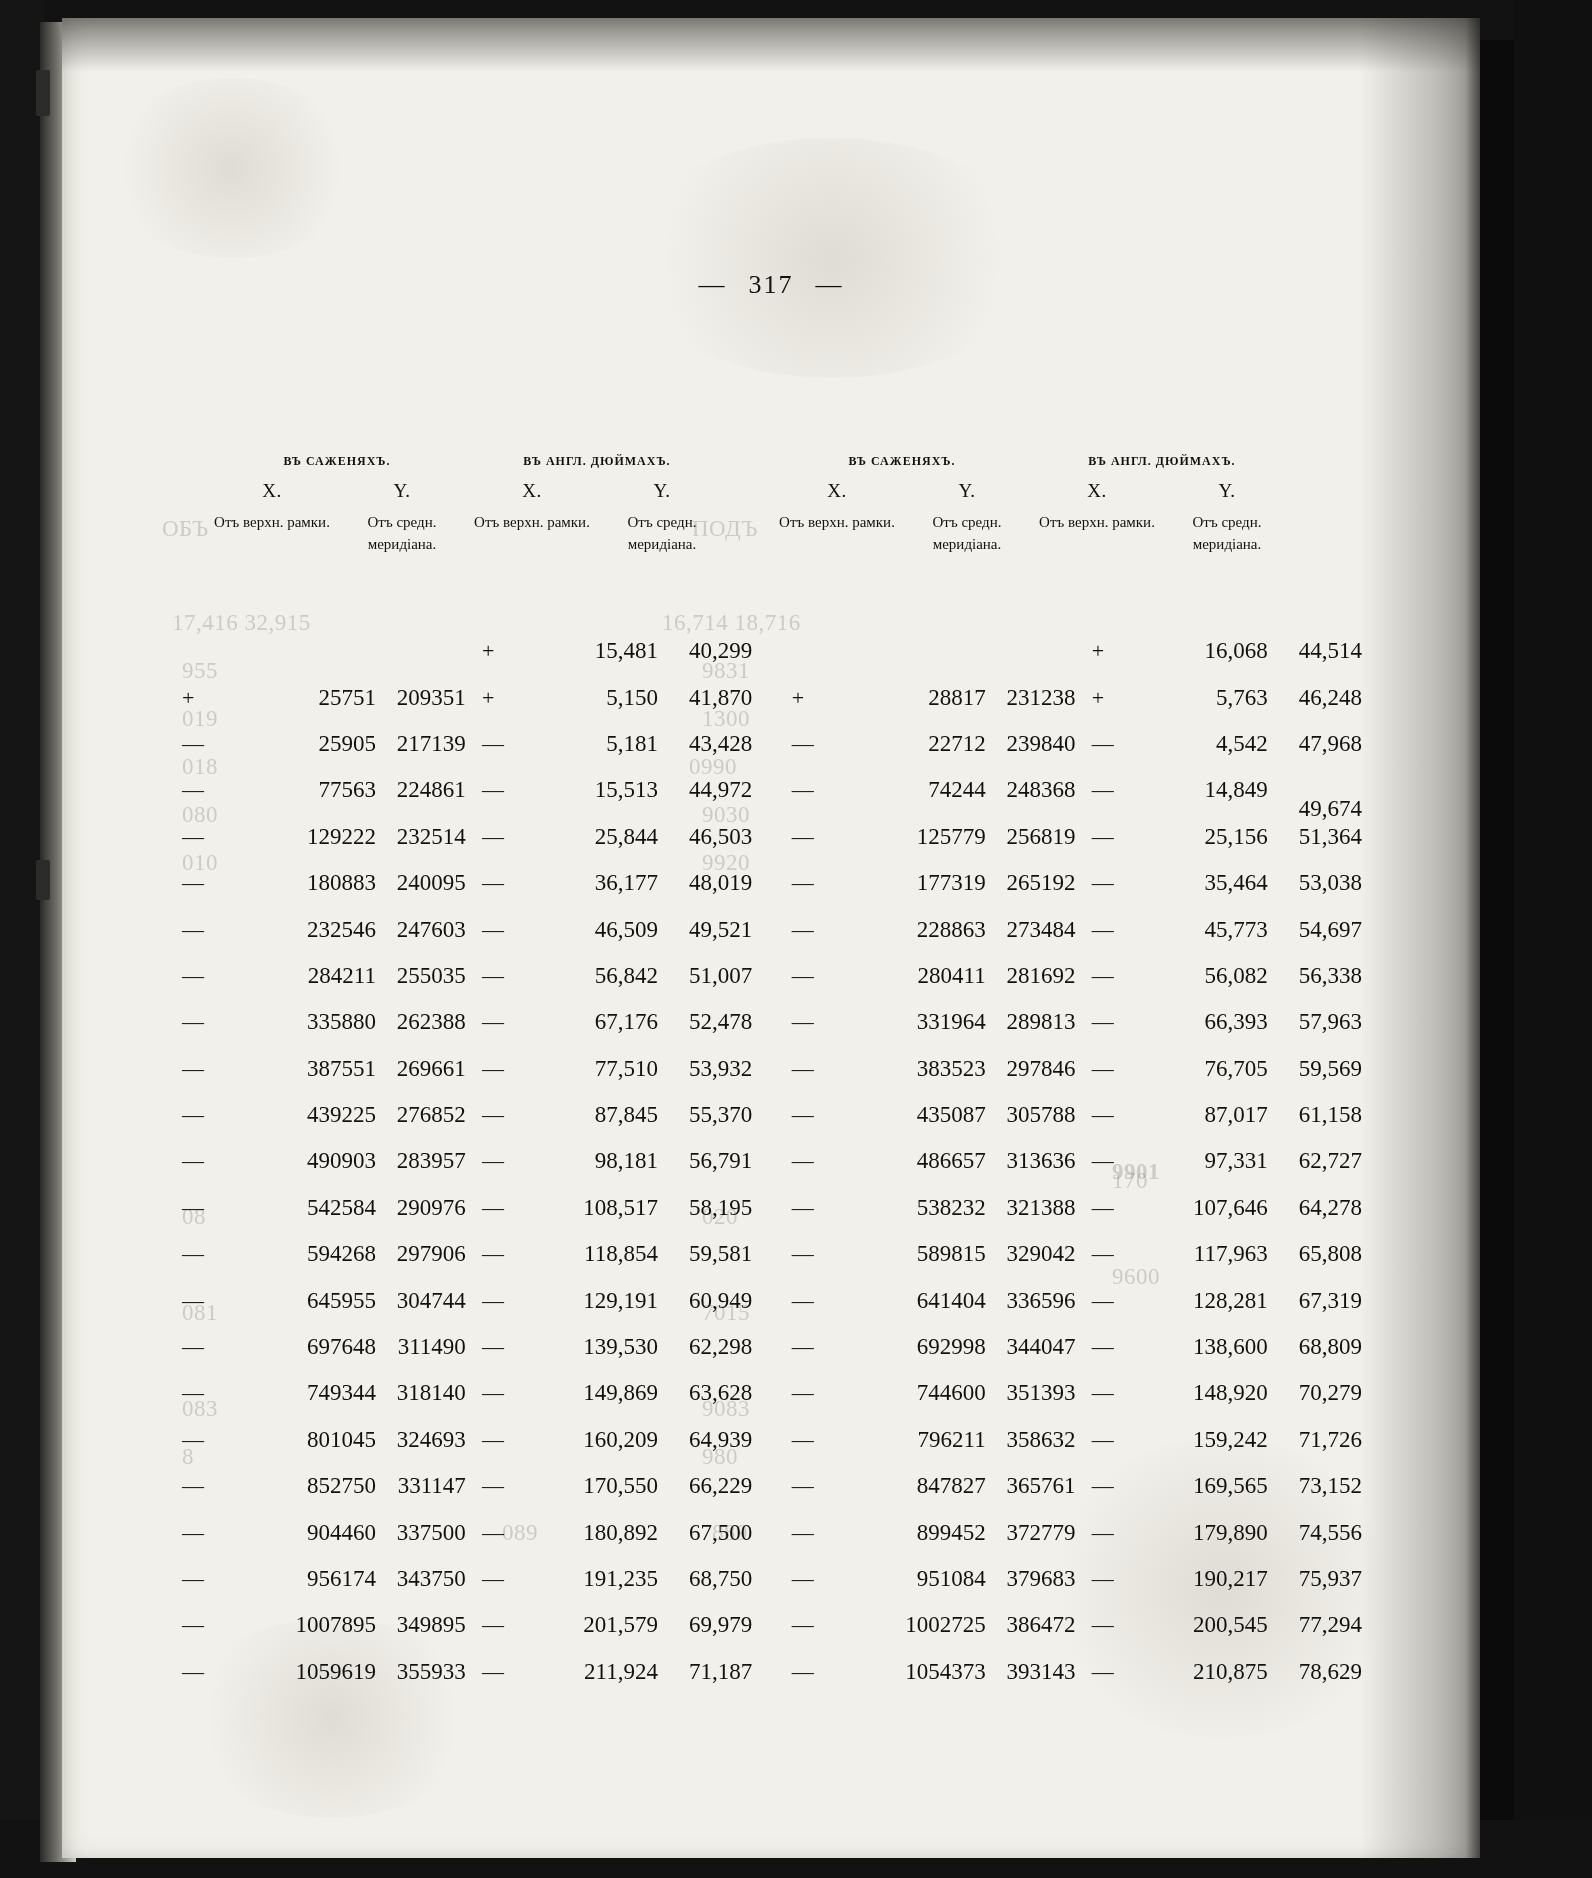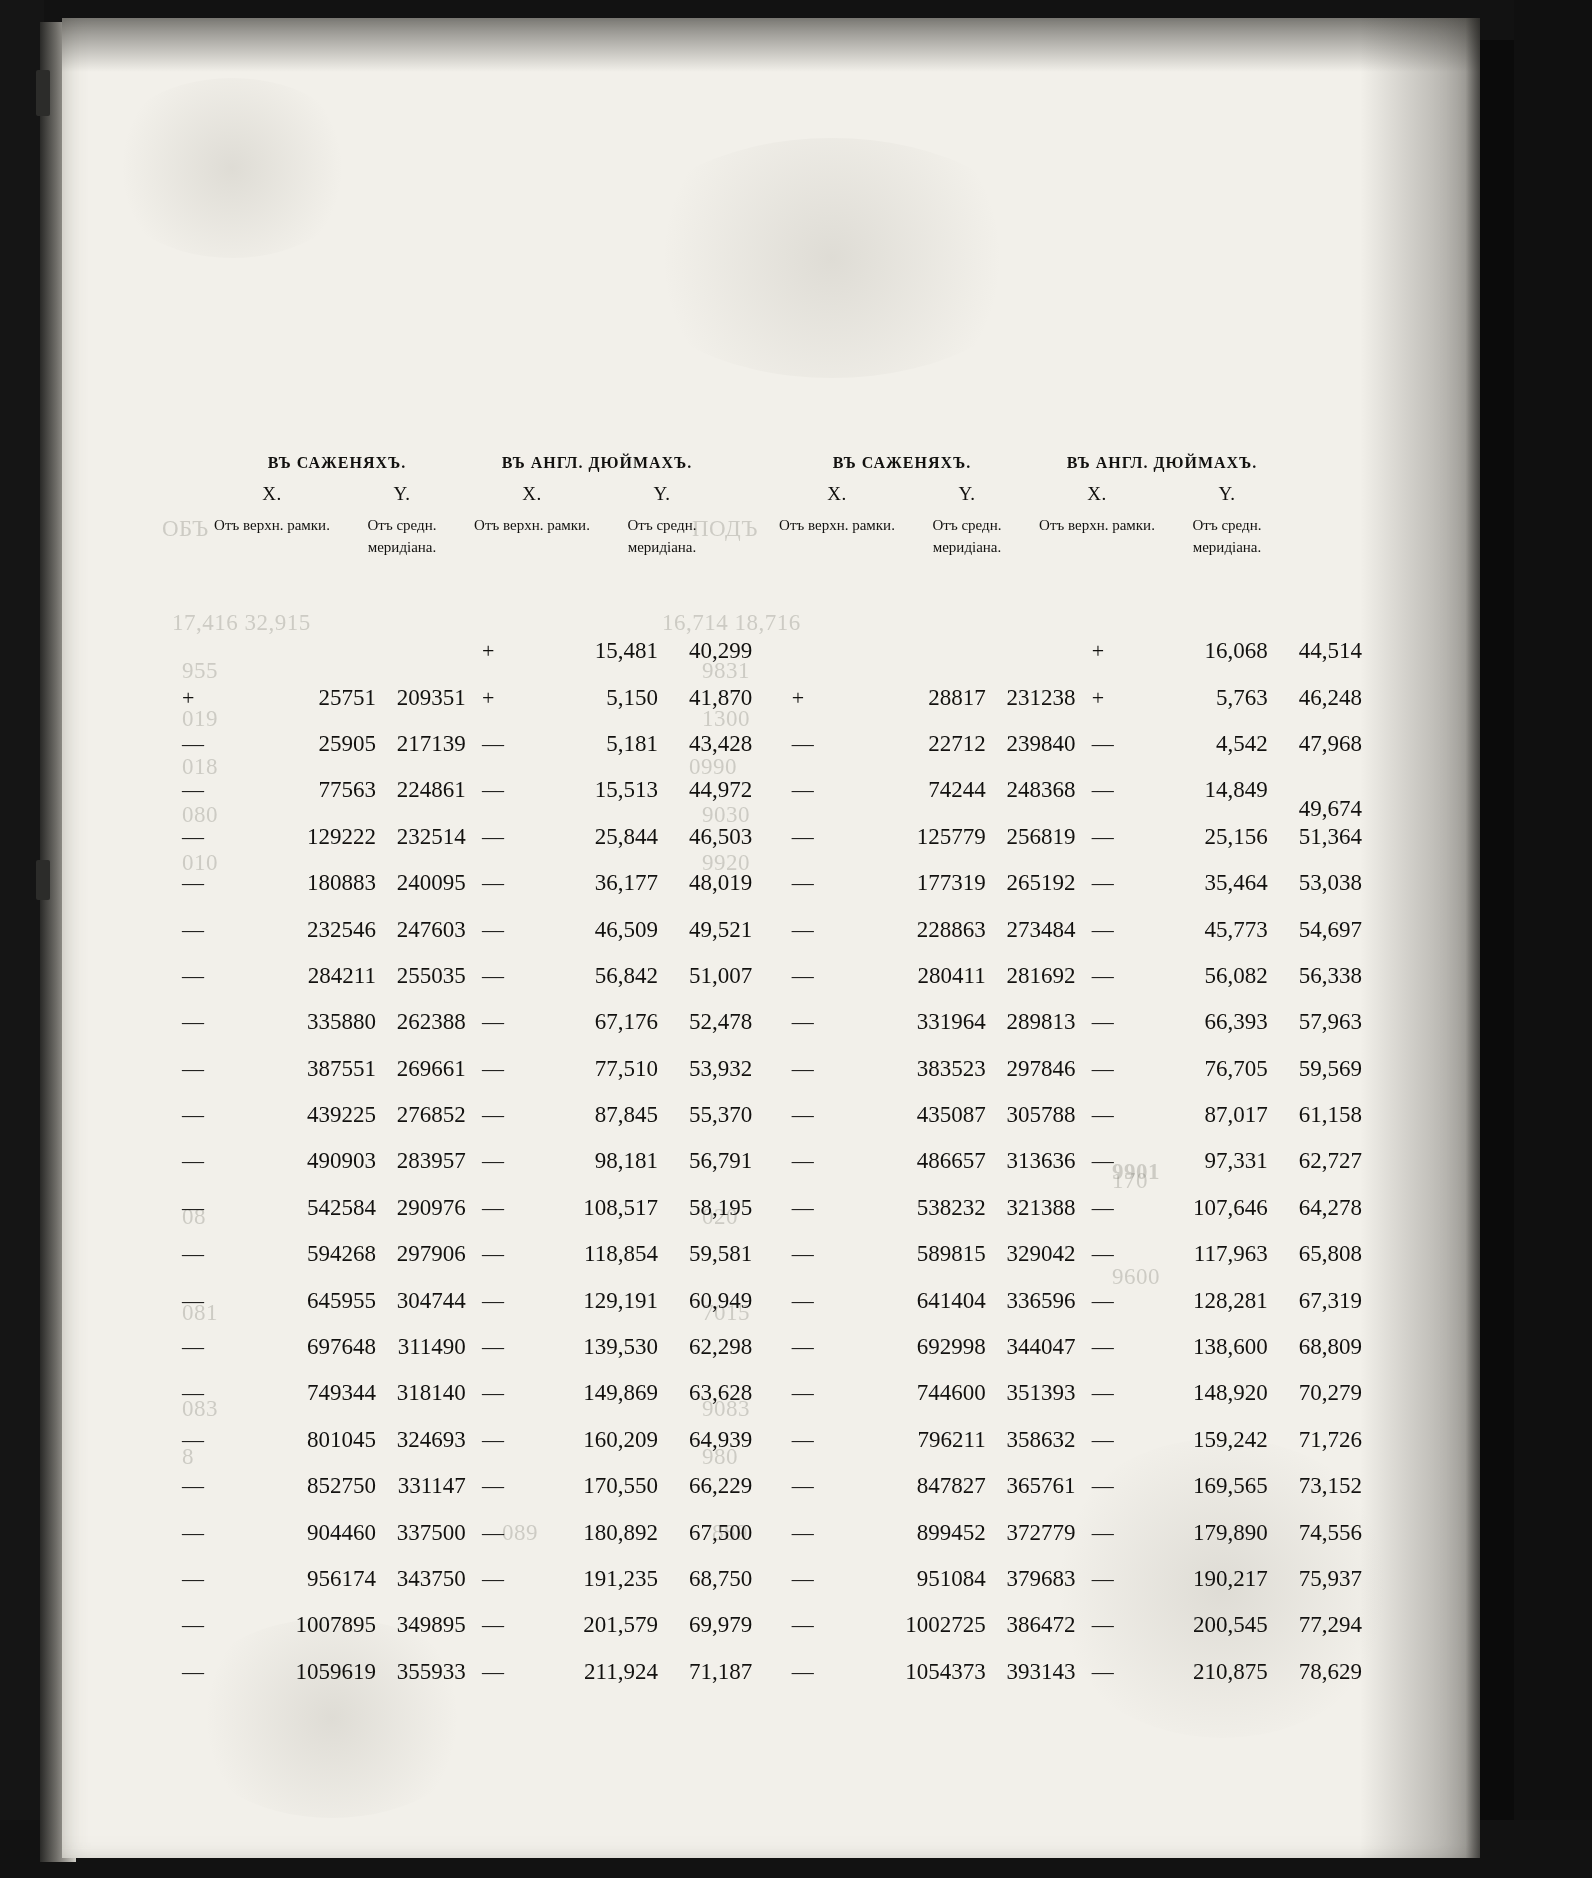--- a/index.html
+++ b/index.html
@@ -152,21 +152,21 @@
     letter-spacing: .4px;
   }
 
   .unitrow {
     margin-top: 26px;
     display: flex;
   }
   .unit {
     width: 50%;
     text-align: center;
-    font-size: 16px;
+    font-size: 12px;
     font-weight: bold;
     letter-spacing: 1px;
   }
   .xyrow {
     margin-top: 11px;
     display: flex;
   }
   .xy {
     width: 25%;
     text-align: center;
@@ -269,20 +269,23 @@
     <div class="ghost" style="left:640px;top:1282px;">7015</div>
     <div class="ghost" style="left:120px;top:1378px;">083</div>
     <div class="ghost" style="left:640px;top:1378px;">9083</div>
     <div class="ghost" style="left:120px;top:1426px;">8</div>
     <div class="ghost" style="left:640px;top:1426px;">980</div>
     <div class="ghost" style="left:440px;top:1502px;">089</div>
     <div class="ghost" style="left:650px;top:1502px;">889</div>
 
     <div class="content">
 
+      <div class="pageno">
+        <span class="dash">—</span><span>317</span><span class="dash">—</span>
+      </div>
 
       <div class="cols">
 
         <div class="colpair left">
           <div class="unitrow">
             <div class="unit">ВЪ САЖЕНЯХЪ.</div>
             <div class="unit">ВЪ АНГЛ. ДЮЙМАХЪ.</div>
           </div>
           <div class="xyrow">
             <div class="xy">X.</div>

